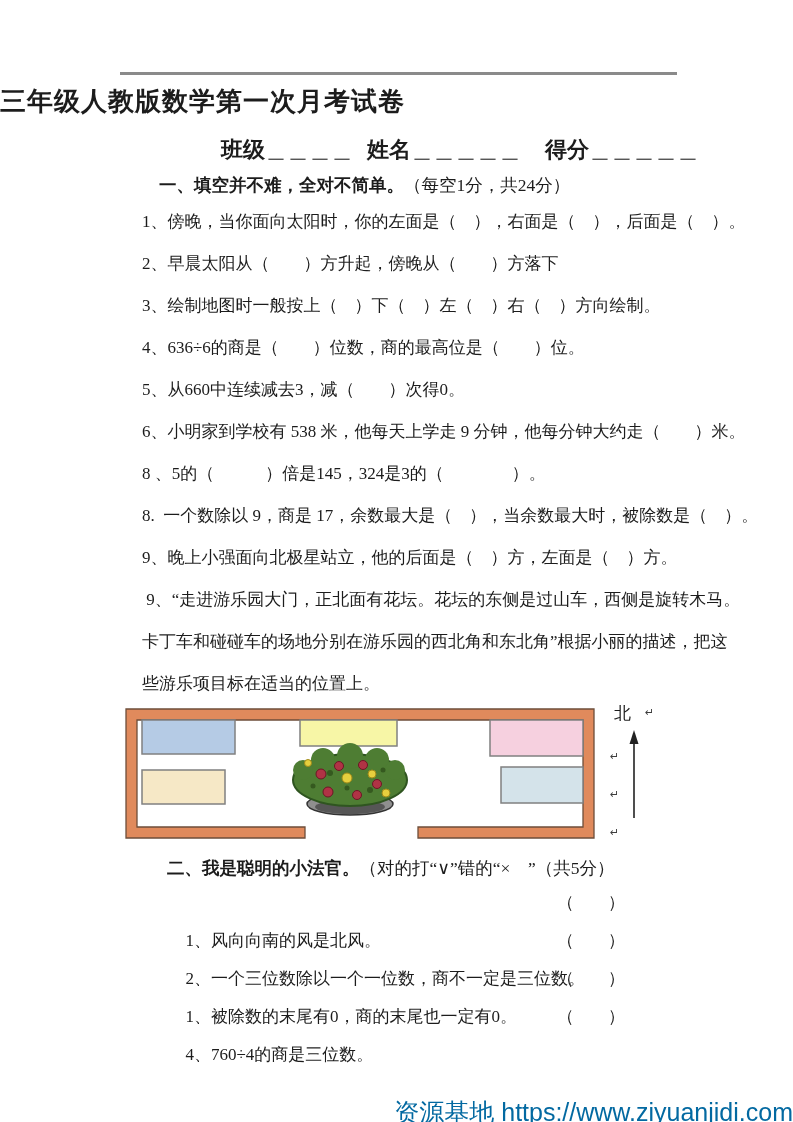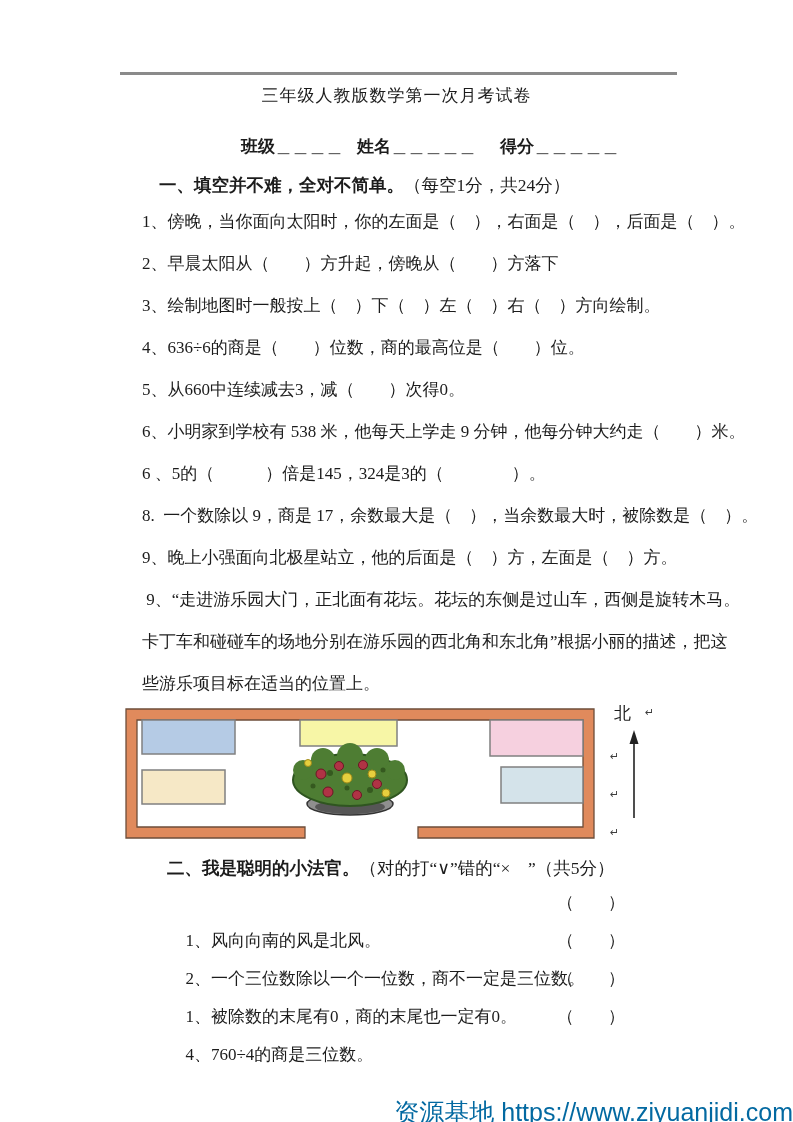--- a/index.html
+++ b/index.html
@@ -2,24 +2,24 @@
 <html><head>
 <meta charset="utf-8">
 <style>
   * { margin:0; padding:0; box-sizing:border-box; }
   html,body { width:793px; height:1122px; background:#ffffff; }
   body { font-family:"Liberation Serif","DejaVu Serif",serif; color:#1c1c1c; }
   .sheet { position:relative; width:793px; height:1122px; background:#fff; overflow:hidden; }
 
   .rule { position:absolute; left:120px; top:72px; width:557px; height:3px; background:#8a8a8a; }
 
-  .title { position:absolute; left:0; top:84px; width:100%; text-align:center;
-           font-size:17px; font-weight:normal; letter-spacing:1px; }
+  .title { position:absolute; left:0; top:84px; width:100%; text-align:left;
+           font-size:26px; font-weight:bold; letter-spacing:1px; }
 
-  .fields { position:absolute; left:241px; top:135px; font-size:17px; font-weight:bold; white-space:pre;font-family:Liberation Serif, serif; }
+  .fields { position:absolute; left:221px; top:135px; font-size:22px; font-weight:bold; white-space:pre;font-family:Liberation Serif, serif; }
   .fields .pair { margin-right:14px; }
   .fields .pair.last { margin-left:10px; }
   .blank { font-weight:normal; letter-spacing:0; }
 
   .s1-heading { position:absolute; left:127px; top:173px; font-size:17.5px; white-space:pre; }
   .s1-heading .hb { font-weight:bold;margin-left:32px; }
   .s1-heading .hn { font-weight:normal; }
 
   .s1-lines { position:absolute; left:102px; top:201px; width:640px; }
   .qline { height:42px; line-height:42px; font-size:17px; white-space:pre;margin-left:40px; }
@@ -59,21 +59,21 @@
 
   <div class="s1-heading"><span class="hb">一、填空并不难，全对不简单。</span><span class="hn">（每空1分，共24分）</span></div>
 
   <div class="s1-lines">
     <div class="qline">1、傍晚，当你面向太阳时，你的左面是（　），右面是（　），后面是（　）。</div>
     <div class="qline">2、早晨太阳从（　　）方升起，傍晚从（　　）方落下</div>
     <div class="qline">3、绘制地图时一般按上（　）下（　）左（　）右（　）方向绘制。</div>
     <div class="qline">4、636÷6的商是（　　）位数，商的最高位是（　　）位。</div>
     <div class="qline">5、从660中连续减去3，减（　　）次得0。</div>
     <div class="qline">6、小明家到学校有 538 米，他每天上学走 9 分钟，他每分钟大约走（　　）米。</div>
-    <div class="qline">6 、5的（　　　）倍是145，324是3的（　　　　）。</div>
+    <div class="qline">8 、5的（　　　）倍是145，324是3的（　　　　）。</div>
     <div class="qline">8.  一个数除以 9，商是 17，余数最大是（　），当余数最大时，被除数是（　）。</div>
     <div class="qline">9、晚上小强面向北极星站立，他的后面是（　）方，左面是（　）方。</div>
     <div class="qline"> 9、“走进游乐园大门，正北面有花坛。花坛的东侧是过山车，西侧是旋转木马。</div>
     <div class="qline">卡丁车和碰碰车的场地分别在游乐园的西北角和东北角”根据小丽的描述，把这</div>
     <div class="qline">些游乐项目标在适当的位置上。</div>
   </div>
 
   <div class="diagram">
     <svg width="470" height="132" viewBox="0 0 470 132">
       <path d="M180,130 L1,130 L1,1 L469,1 L469,130 L293,130 L293,119 L458,119 L458,12 L12,12 L12,119 L180,119 Z" stroke-width="1.3" fill="#e08a5c" stroke="#6d4e3a"></path>

